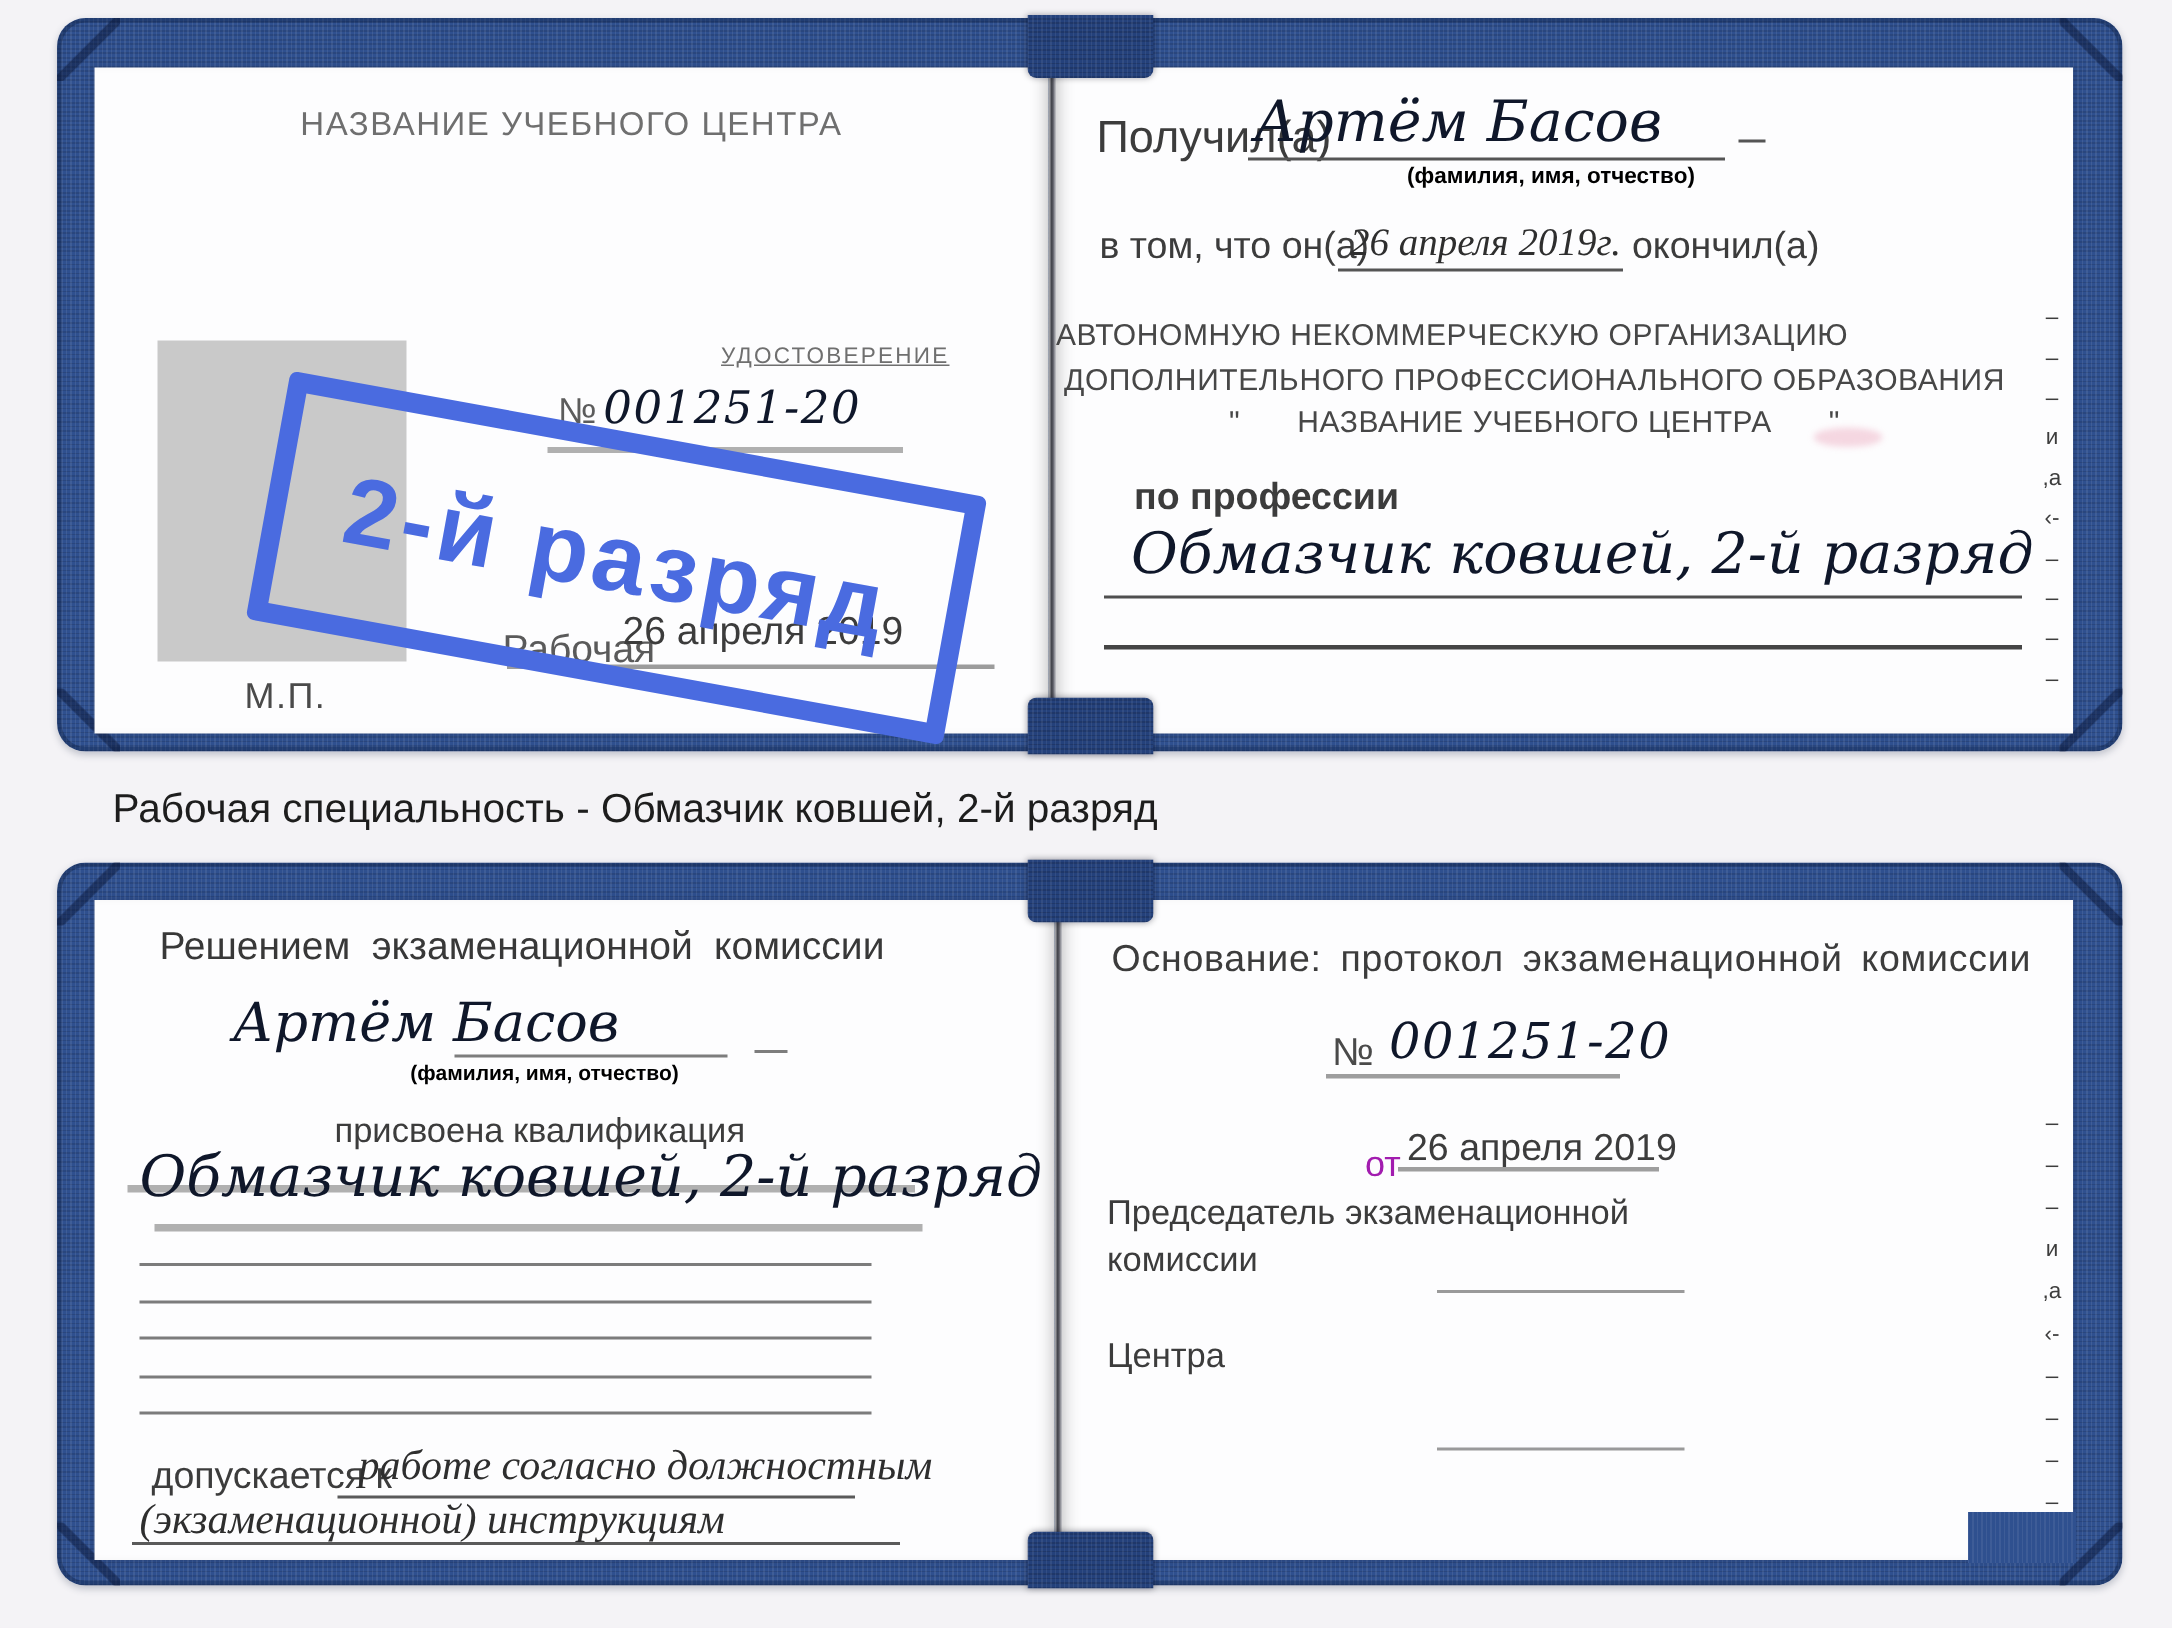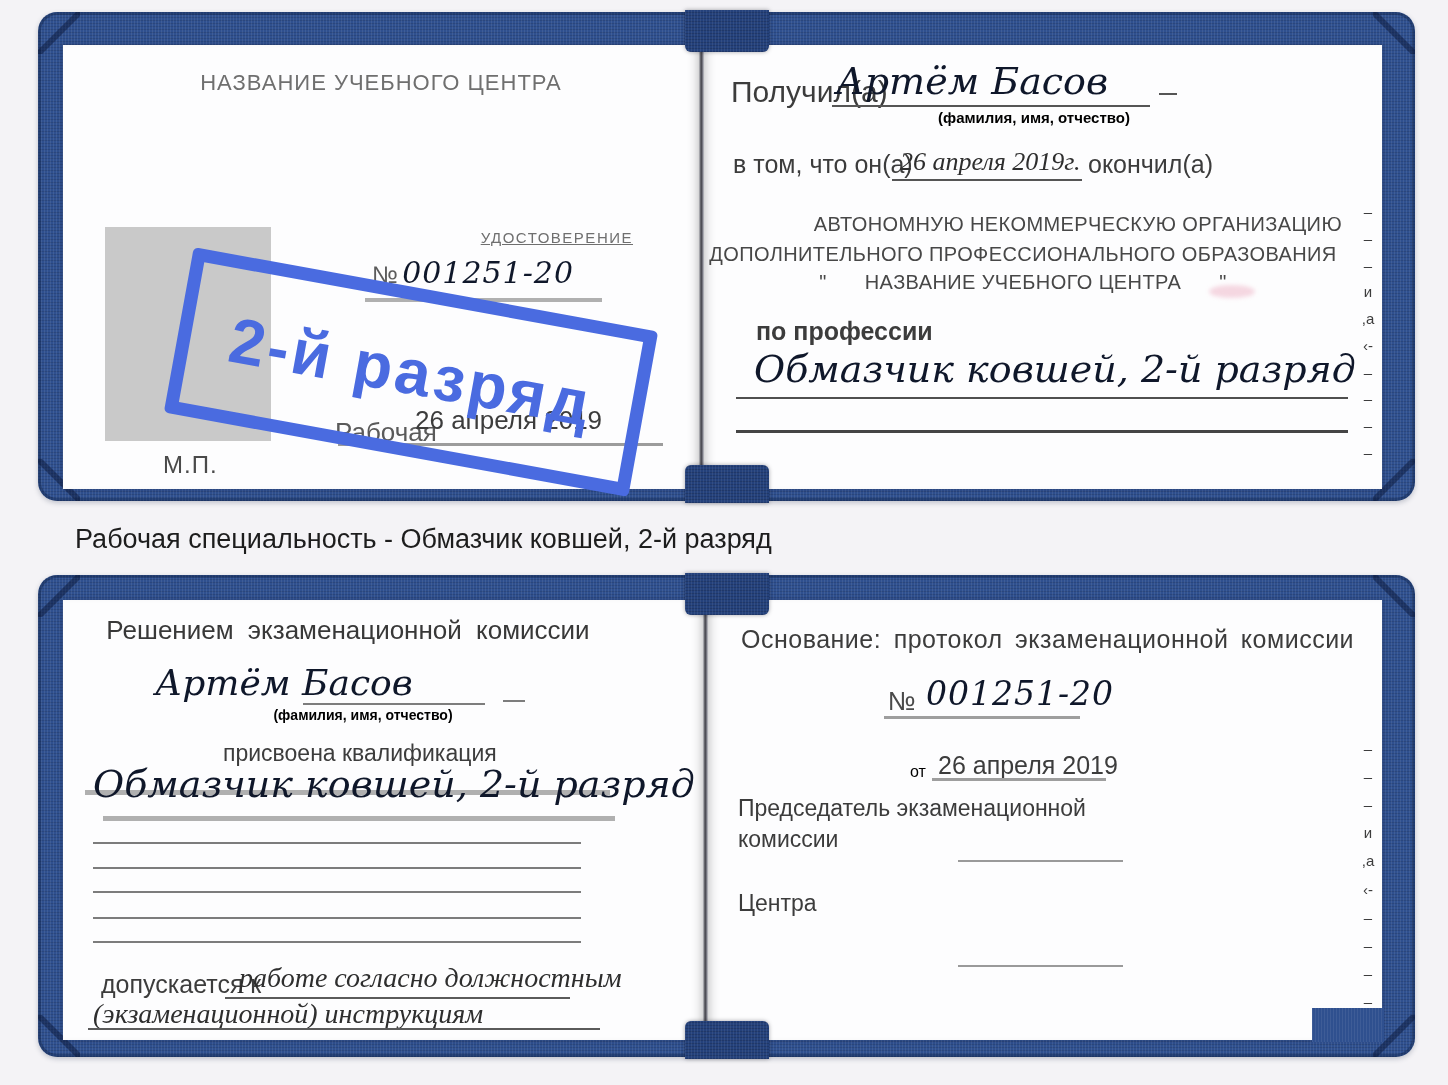--- a/index.html
+++ b/index.html
@@ -103,21 +103,21 @@
         <div class="abs hand" style="left:132px;top:14px;font-size:38px;">Артём Басов</div>
         <div class="abs rule" style="left:128px;top:60px;width:318px;"></div>
         <div class="abs rule" style="left:455px;top:48px;width:18px;"></div>
         <div class="abs small-cap" style="left:180px;top:64px;width:300px;text-align:center;font-size:15px;">(фамилия, имя, отчество)</div>
 
         <div class="abs print" style="left:29px;top:105px;font-size:25px;">в том, что он(а)</div>
         <div class="abs fill-italic" style="left:196px;top:102px;font-size:26px;">26 апреля 2019г.</div>
         <div class="abs rule" style="left:188px;top:134px;width:190px;"></div>
         <div class="abs print" style="left:384px;top:105px;font-size:25px;">окончил(а)</div>
 
-        <div class="abs print" style="left:0;right:40px;top:168px;text-align:right;font-size:20px;letter-spacing:.4px;color:#474747;">АВТОНОМНУЮ НЕКОММЕРЧЕСКУЮ ОРГАНИЗАЦИЮ</div>
+        <div class="abs print" style="left:0;right:40px;top:168px;text-align:left;font-size:20px;letter-spacing:.4px;color:#474747;">АВТОНОМНУЮ НЕКОММЕРЧЕСКУЮ ОРГАНИЗАЦИЮ</div>
         <div class="abs print" style="left:0;right:40px;top:198px;text-align:center;font-size:20px;letter-spacing:.4px;color:#474747;">ДОПОЛНИТЕЛЬНОГО ПРОФЕССИОНАЛЬНОГО ОБРАЗОВАНИЯ</div>
         <div class="abs print nowrap" style="left:0;right:40px;top:226px;text-align:center;font-size:20px;letter-spacing:.4px;color:#474747;">
           <span>"</span><span style="padding:0 38px;">НАЗВАНИЕ УЧЕБНОГО ЦЕНТРА</span><span>"</span>
         </div>
 
         <div class="abs smudge"></div>
 
         <div class="abs print" style="left:52px;top:272px;font-size:25px;font-weight:bold;">по профессии</div>
         <div class="abs hand" style="left:50px;top:302px;font-size:38px;">Обмазчик ковшей, 2-й разряд</div>
         <div class="abs" style="left:32px;top:352px;width:612px;height:2px;background:#4f4f4f;"></div>
@@ -178,21 +178,21 @@
       <div class="spine"></div>
 
       <div class="page page--right">
         <div class="abs print nowrap" style="left:33px;top:25px;font-size:25px;letter-spacing:.5px;word-spacing:5px;">
           <span>Основание:</span>
           <span>протокол экзаменационной комиссии</span>
         </div>
         <div class="abs" style="left:180px;top:86px;font-size:26px;color:#4a4a4a;">№</div>
         <div class="abs hand" style="left:218px;top:74px;font-size:33px;letter-spacing:1px;">001251-20</div>
         <div class="abs" style="left:176px;top:116px;width:196px;height:3px;background:#9e9e9e;"></div>
-        <div class="abs" style="left:202px;top:163px;font-size:16px;color:#000000;">от</div>
+        <div class="abs" style="left:202px;top:163px;font-size:24px;color:#a21caf;">от</div>
         <div class="abs print" style="left:230px;top:151px;font-size:25px;">26 апреля 2019</div>
         <div class="abs" style="left:224px;top:178px;width:174px;height:3px;background:#9e9e9e;"></div>
 
         <div class="abs print" style="left:30px;top:193px;font-size:23px;line-height:1.35;">
           <div>Председатель экзаменационной</div>
           <div>комиссии</div>
         </div>
         <div class="abs sig" style="left:250px;top:260px;width:165px;"></div>
 
         <div class="abs print" style="left:30px;top:288px;font-size:23px;line-height:1.35;">

